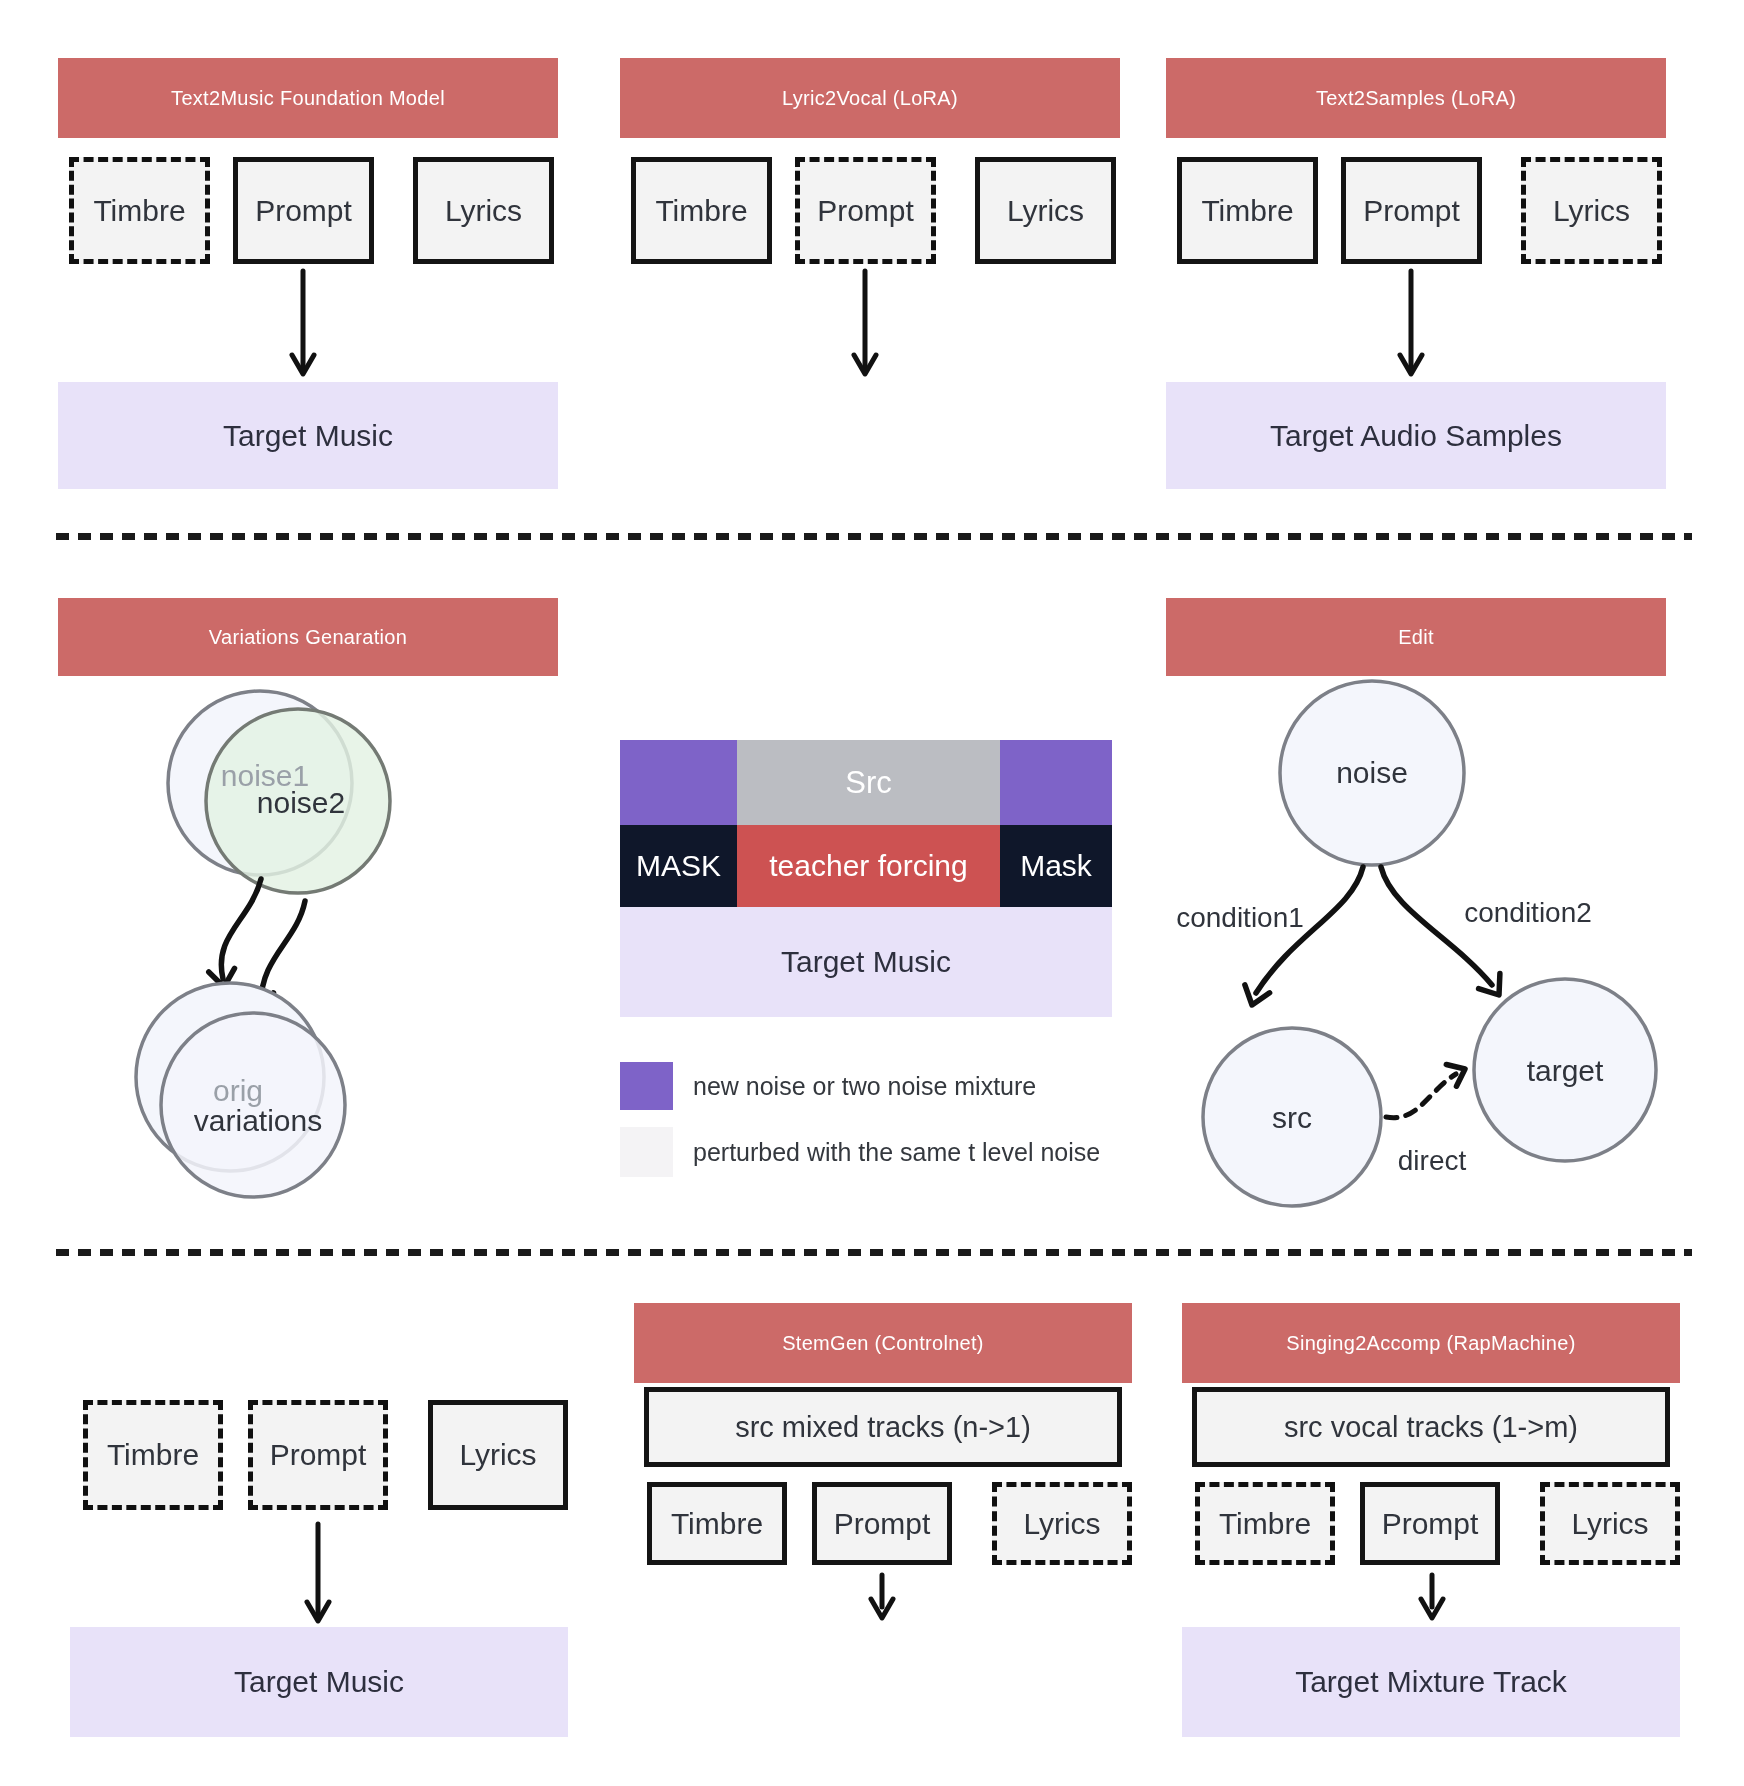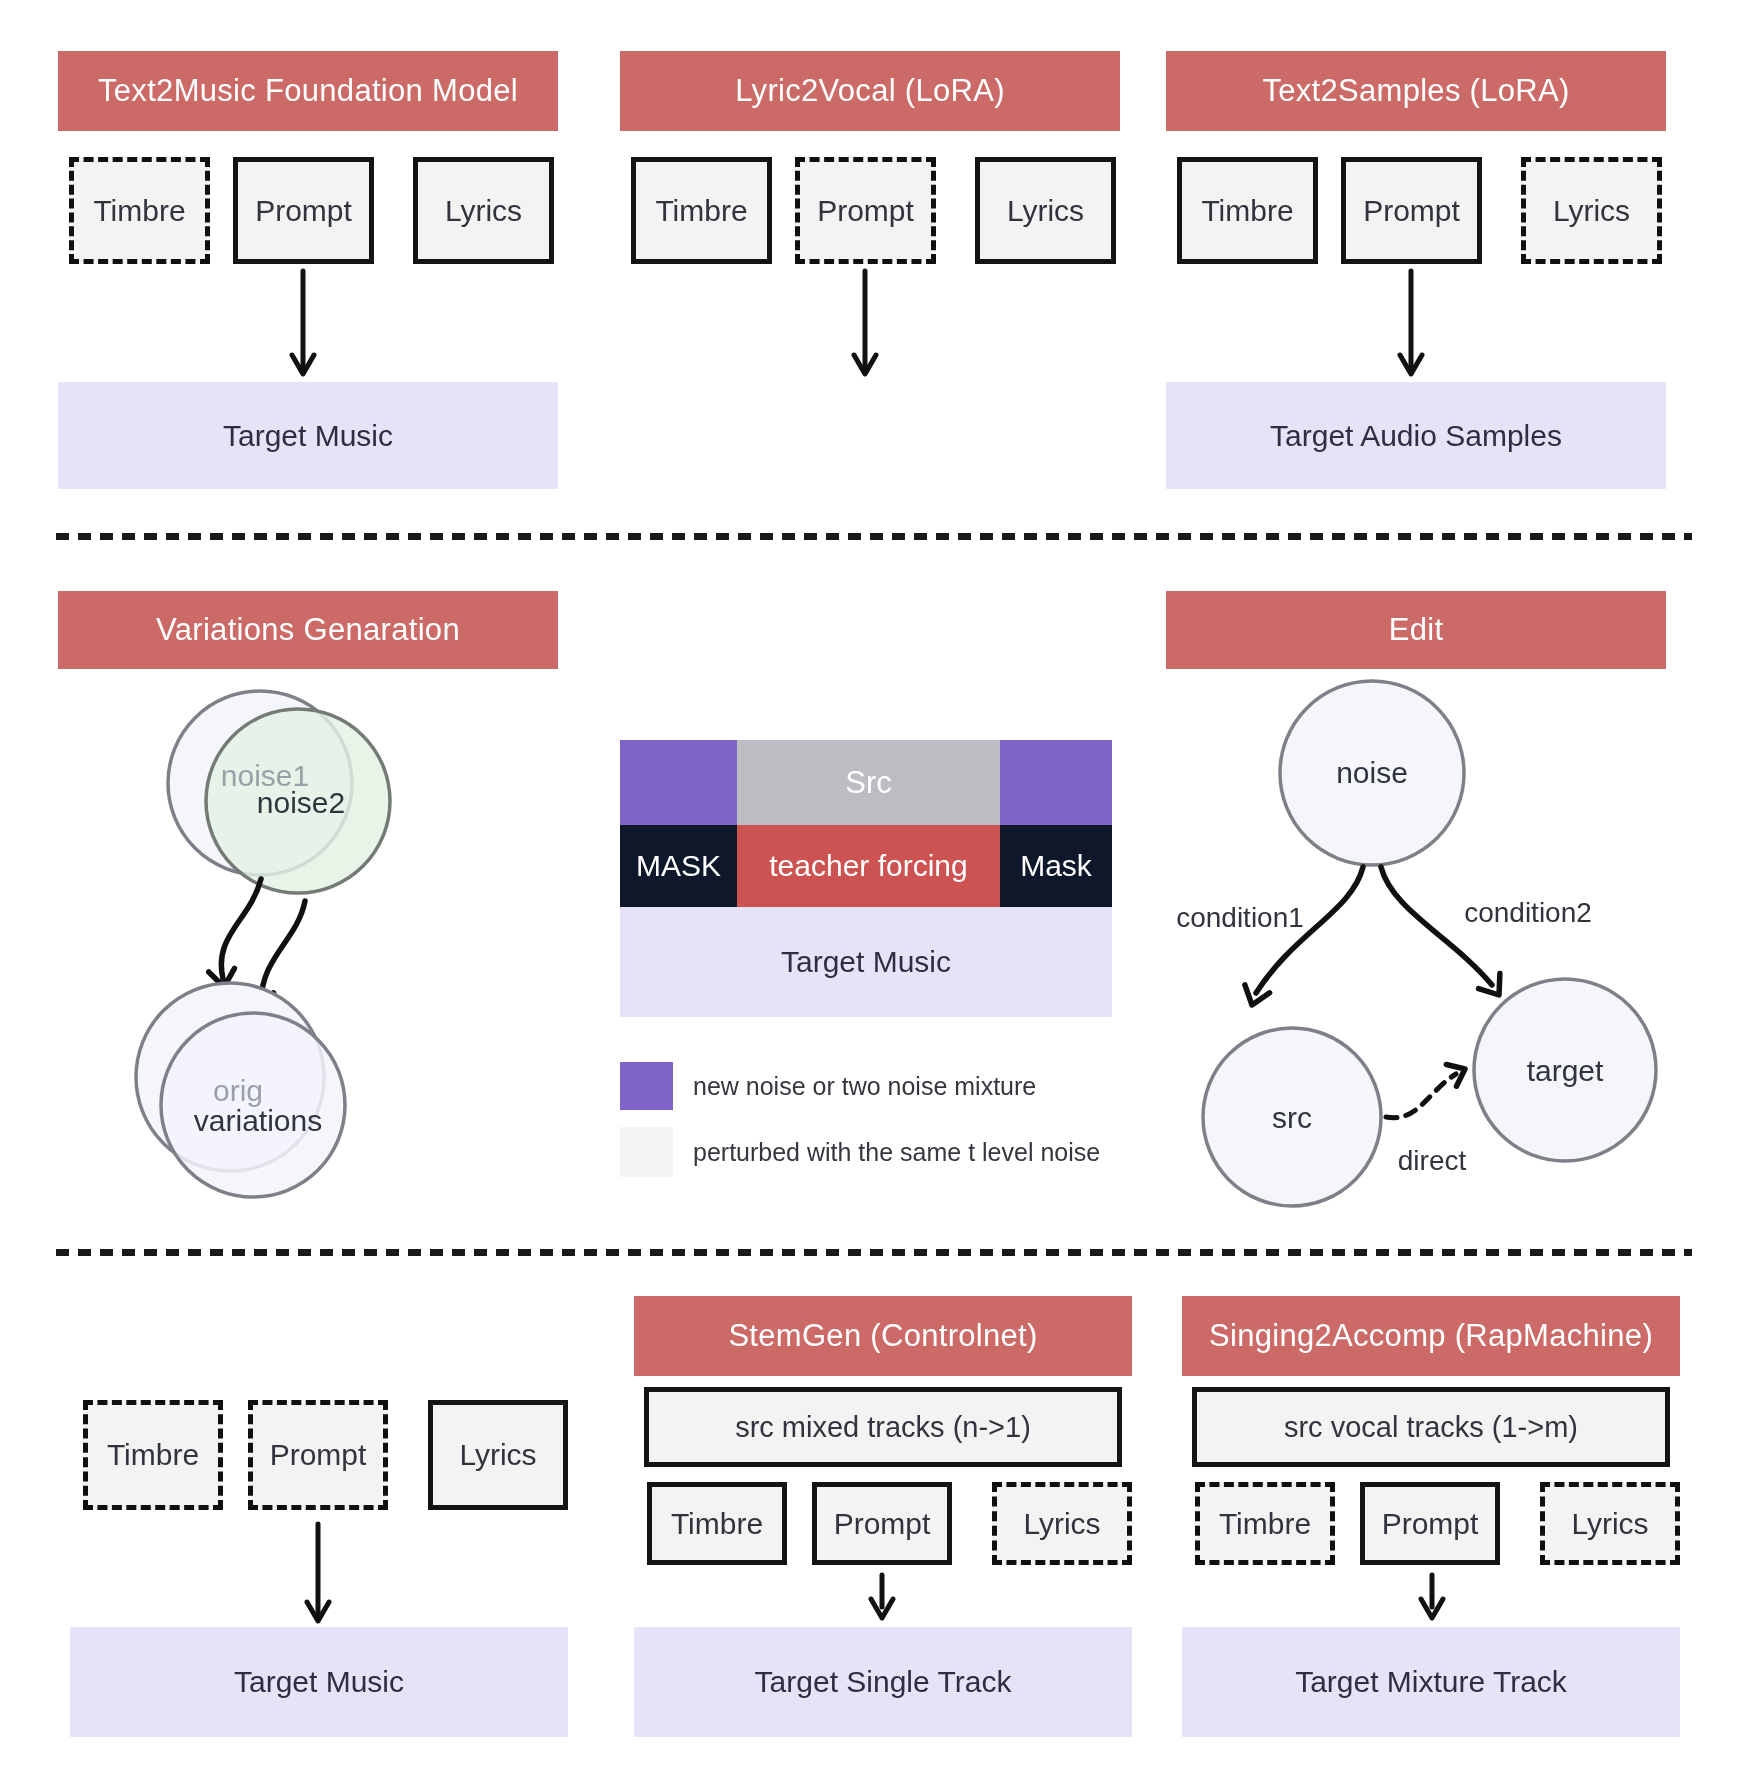--- a/index.html
+++ b/index.html
@@ -12,23 +12,23 @@
   .p1{left:620px;top:47px;height:442px;}
   .p2{left:1166px;top:47px;height:442px;}
   .p3{left:58px;top:587px;height:662px;}
   .p4{left:620px;top:587px;height:662px;}
   .p5{left:1166px;top:587px;height:662px;}
   .p6{left:70px;top:1292px;width:498px;height:445px;}
   .p7{left:634px;top:1292px;width:498px;height:445px;}
   .p8{left:1182px;top:1292px;width:498px;height:445px;}
 
   .hdr{
-    position:absolute;left:0;top:4px;width:100%;height:80px;background:#cc6a68;
+    position:absolute;left:0;top:11px;width:100%;height:80px;background:#cc6a68;
     display:flex;align-items:center;justify-content:center;
-    color:#ffffff;font-size:31px;letter-spacing:0.3px;
+    color:#ffffff;font-size:20px;letter-spacing:0.3px;
   }
   .r2 .hdr{height:78px;}
 
   .inbox{
     position:absolute;width:141px;height:107px;background:#f3f3f3;box-sizing:border-box;
     display:flex;align-items:center;justify-content:center;font-size:30px;color:#30343c;
   }
   .inbox.solid{border:5px solid #141414;}
   .inbox.dashed{border:5px dashed #101010;}
   .r1 .inbox{top:110px;}
@@ -232,21 +232,20 @@
     <div class="inbox in2 solid">
         <span>Prompt</span>
       </div>
     <div class="inbox in3 dashed">
         <span>Lyrics</span>
       </div>
     <svg class="arrow" style="left:235px;top:283px;width:26px;height:50px">
       <line x1="13" y1="0" x2="13" y2="32"></line>
         <path d="M2 24 L13 43 L24 24"></path>
     </svg>
-    <div class="target">Target Single Track</div>
   </div>
 
   <div class="panel p8 r3">
     <div class="hdr">Singing2Accomp (RapMachine)</div>
     <div class="srcbox">src vocal tracks (1-&gt;m)</div>
     <div class="inbox in1 dashed">
         <span>Timbre</span>
       </div>
     <div class="inbox in2 solid">
         <span>Prompt</span>

